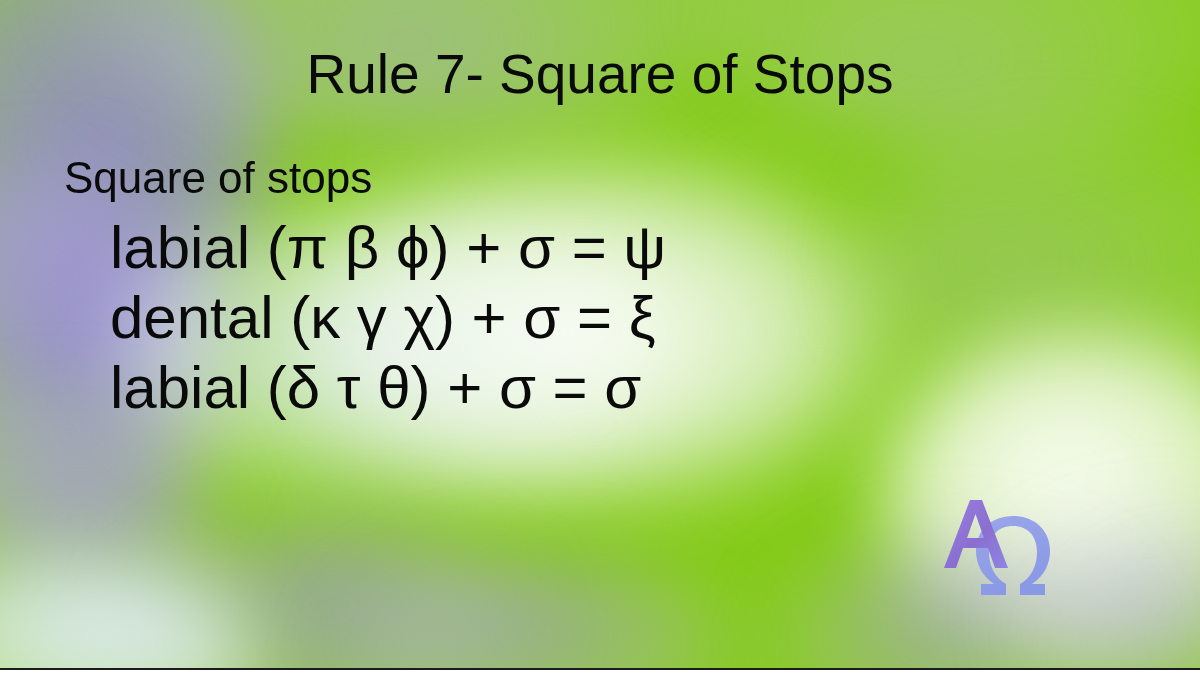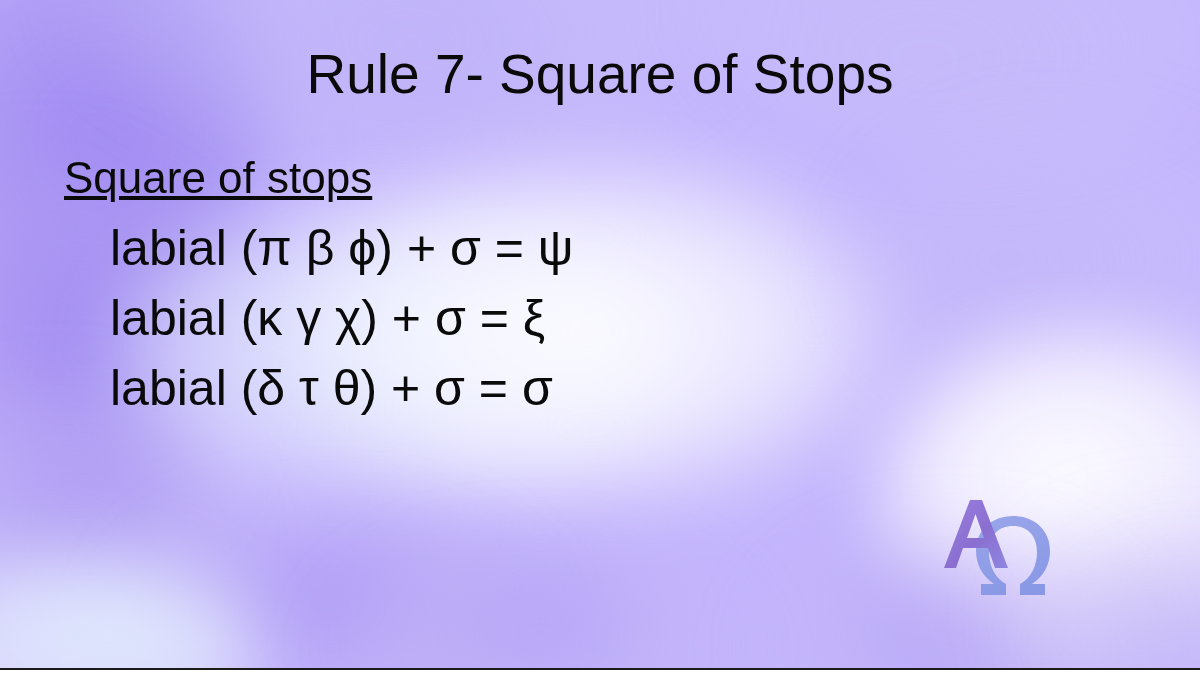--- a/index.html
+++ b/index.html
@@ -20,21 +20,21 @@
   }
 
   
   .slide-canvas {
     position: absolute;
     left: 0;
     top: 0;
     width: 1200px;
     height: 669px;
     overflow: hidden;
-    background-color: #c4b5fd;
+    background-color: #84cc16;
     padding-left: 32px;
   }
 
   
   .wash {
     position: absolute;
     border-radius: 50%;
     filter: blur(38px);
     pointer-events: none;
   }
@@ -135,25 +135,24 @@
     left: 64px;
     top: 152px;
     width: 1000px;
   }
 
   .body-heading {
     font-size: 44px;
     line-height: 52px;
     color: #0a0a0a;
     white-space: nowrap;
-    text-decoration: underline;
   }
 
   .rule-line {
-    font-size: 50px;
+    font-size: 60px;
     line-height: 52px;
     color: #0a0a0a;
     margin-left: 46px;
     margin-top: 18px;
     white-space: nowrap;
   }
 
   
   .logo {
     position: absolute;
@@ -205,21 +204,21 @@
     <div class="wash wash-streak-right"></div>
 
     <div class="slide-title">Rule 7- Square of Stops</div>
 
     <div class="body-block">
 
       <div class="body-heading">Square of stops</div>
 
       <div class="rule-line">labial  (π  β  ϕ) + σ = ψ</div>
 
-      <div class="rule-line">labial (κ  γ  χ) + σ = ξ</div>
+      <div class="rule-line">dental (κ  γ  χ) + σ = ξ</div>
 
       <div class="rule-line">labial (δ  τ  θ) + σ = σ</div>
 
     </div>
 
     <div class="logo">
       <svg width="140" height="112" viewBox="0 0 140 112" xmlns="http://www.w3.org/2000/svg">
         <defs>
           <linearGradient id="alphaGrad" x1="0" y1="0" x2="1" y2="1">
             <stop offset="0%" stop-color="#9b7fe0"></stop>

